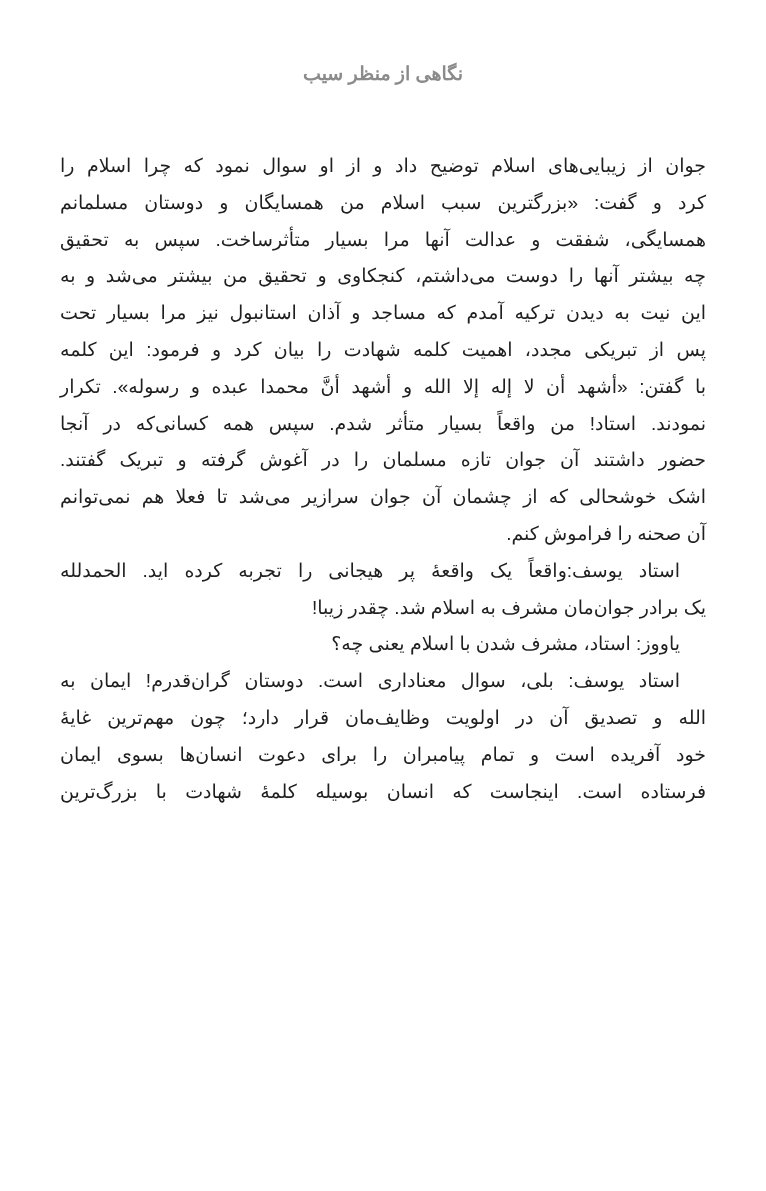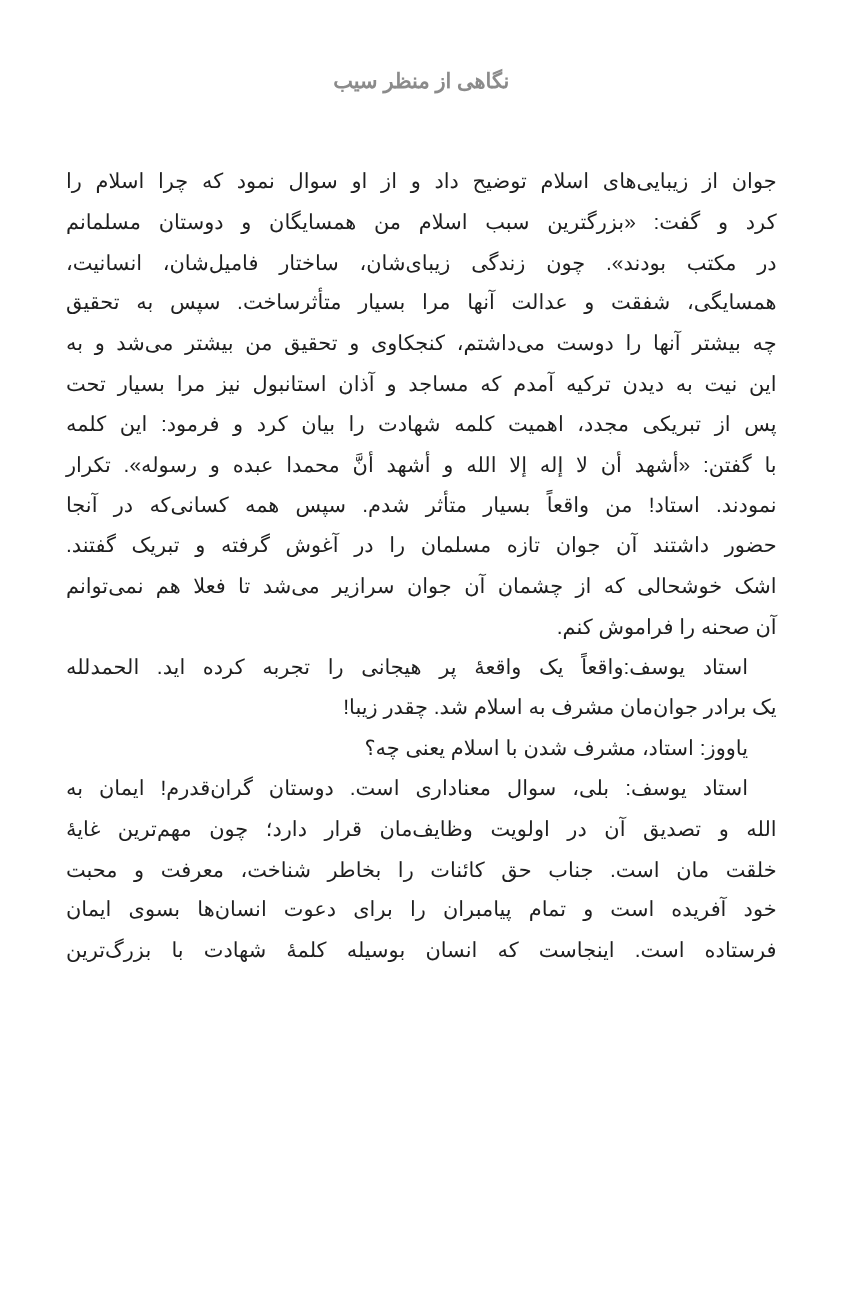--- a/index.html
+++ b/index.html
@@ -79,42 +79,40 @@
 <body>
 
 <div class="page">
 
   <div class="running-head">نگاهی از منظر سیب</div>
 
   <div class="body-text">
       <div class="para">
         <div class="line line-just">جوان از زیبایی‌های اسلام توضیح داد و از او سوال نمود که چرا اسلام را</div>
         <div class="line line-just">کرد و گفت: «بزرگترین سبب اسلام من همسایگان و دوستان مسلمانم</div>
-        <div class="line line-just">در مکتب بودند». چون زندگی زیبای‌شان، ساختار فامیل‌شان، انسانیت،</div>
         <div class="line line-just">همسایگی، شفقت و عدالت آنها مرا بسیار متأثرساخت. سپس به تحقیق</div>
         <div class="line line-just">چه بیشتر آنها را دوست می‌داشتم، کنجکاوی و تحقیق من بیشتر می‌شد و به</div>
         <div class="line line-just">این نیت به دیدن ترکیه آمدم که مساجد و آذان استانبول نیز مرا بسیار تحت</div>
         <div class="line line-just">پس از تبریکی مجدد، اهمیت کلمه شهادت را بیان کرد و فرمود: این کلمه</div>
         <div class="line line-just">با گفتن: «أشهد أن لا إله إلا الله و أشهد أنَّ محمدا عبده و رسوله». تکرار</div>
         <div class="line line-just">نمودند. استاد! من واقعاً بسیار متأثر شدم. سپس همه کسانی‌که در آنجا</div>
         <div class="line line-just">حضور داشتند آن جوان تازه مسلمان را در آغوش گرفته و تبریک گفتند.</div>
         <div class="line line-just">اشک خوشحالی که از چشمان آن جوان سرازیر می‌شد تا فعلا هم نمی‌توانم</div>
         <div class="line line-end">آن صحنه را فراموش کنم.</div>
       </div>
       <div class="para">
         <div class="line line-just first-indent">استاد یوسف:واقعاً یک واقعهٔ پر هیجانی را تجربه کرده اید. الحمدلله</div>
         <div class="line line-end">یک برادر جوان‌مان مشرف به اسلام شد. چقدر زیبا!</div>
       </div>
       <div class="para">
         <div class="line line-end first-indent">یاووز: استاد، مشرف شدن با اسلام یعنی چه؟</div>
       </div>
       <div class="para">
         <div class="line line-just first-indent">استاد یوسف: بلی، سوال معناداری است. دوستان گران‌قدرم! ایمان به</div>
         <div class="line line-just">الله و تصدیق آن در اولویت وظایف‌مان قرار دارد؛ چون مهم‌ترین غایهٔ</div>
-        <div class="line line-just">خلقت مان است. جناب حق کائنات را بخاطر شناخت، معرفت و محبت</div>
         <div class="line line-just">خود آفریده است و تمام پیامبران را برای دعوت انسان‌ها بسوی ایمان</div>
         <div class="line line-just">فرستاده است. اینجاست که انسان بوسیله کلمهٔ شهادت با بزرگ‌ترین</div>
       </div>
     </div>
 
   <div class="footer">
     <span class="bullet">•</span><span class="pagenum">۱۲</span><span class="bullet">•</span>
   </div>
 
 </div>

